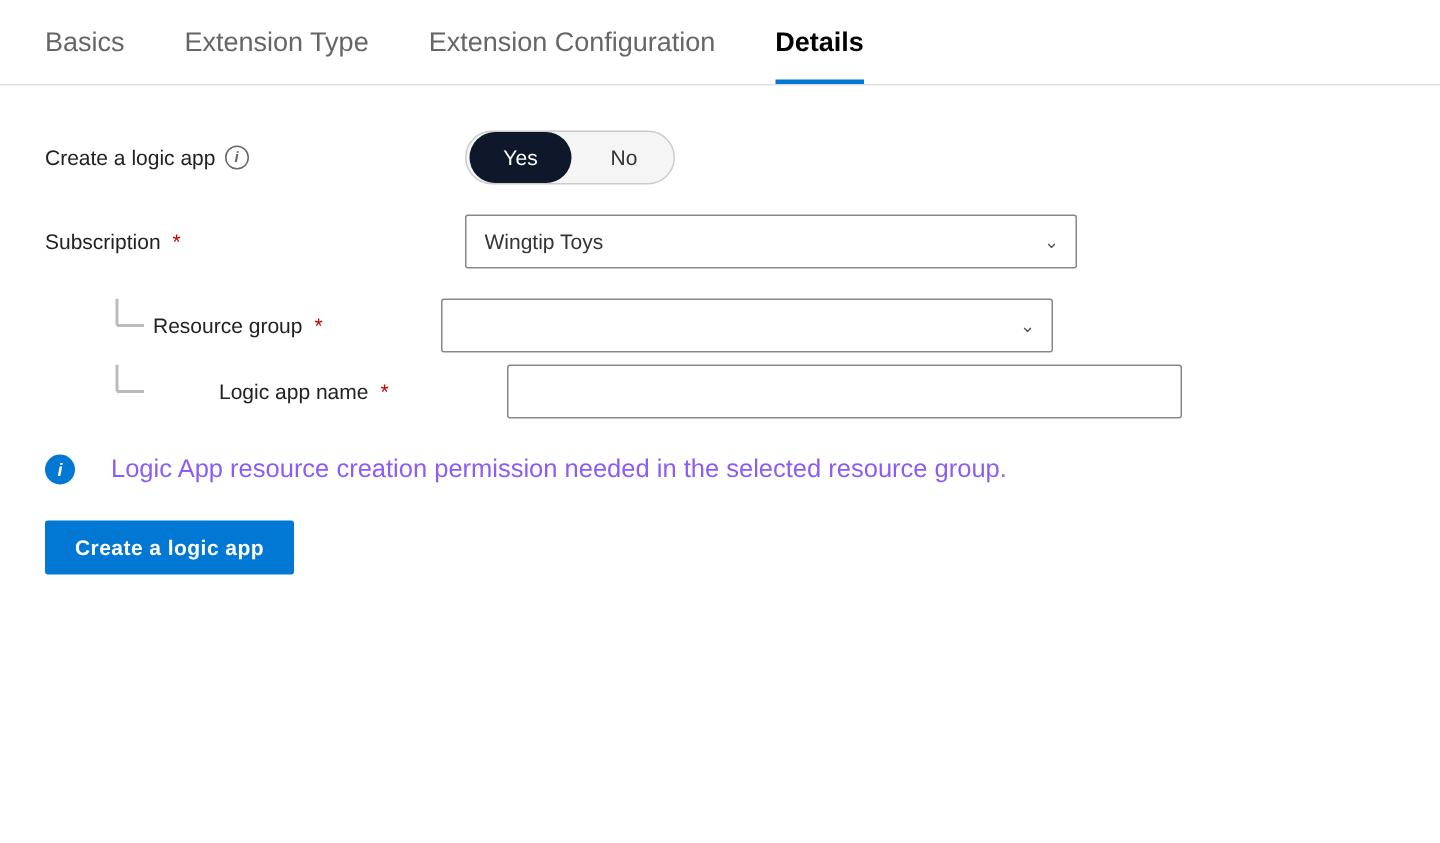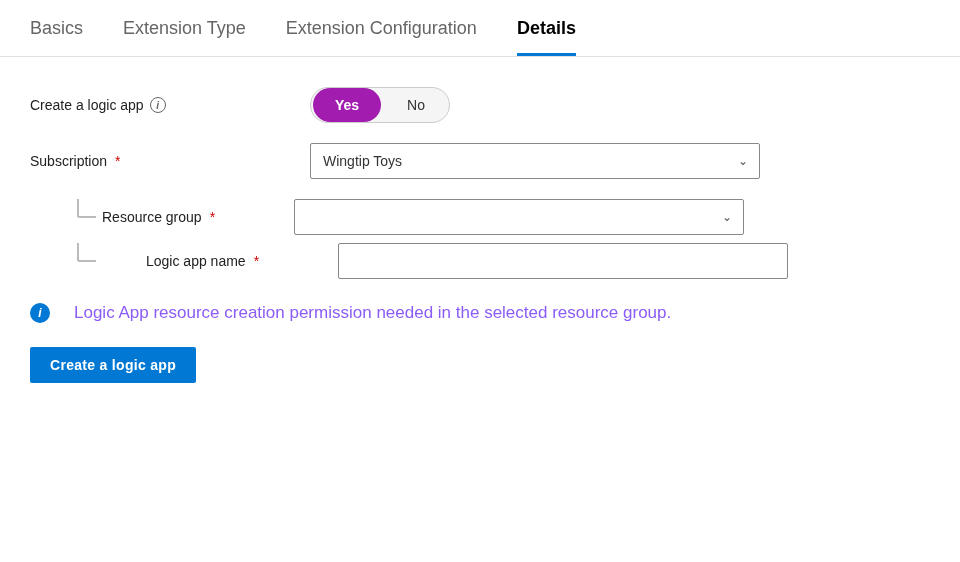--- a/index.html
+++ b/index.html
@@ -94,34 +94,34 @@
       display: flex;
       align-items: center;
       justify-content: center;
       height: 100%;
       font-size: 14px;
       cursor: pointer;
       border-radius: 18px;
       transition: background 0.2s;
     }
     .toggle-option.selected {
-      background: #a21caf;
+      background: #0f172a;
       color: #fff;
-      font-weight: 700;
+      font-weight: 400;
       margin: 2px;
       flex: none;
       width: 68px;
     }
     .toggle-option.unselected {
       color: #333;
       background: transparent;
     }
     .select-wrapper {
       position: relative;
-      width: 450px;
+      width: 408px;
     }
     .select-wrapper select {
       width: 100%;
       height: 36px;
       border: 1px solid #888;
       border-radius: 2px;
       padding: 0 12px;
       font-size: 14px;
       color: #333;
       appearance: none;

